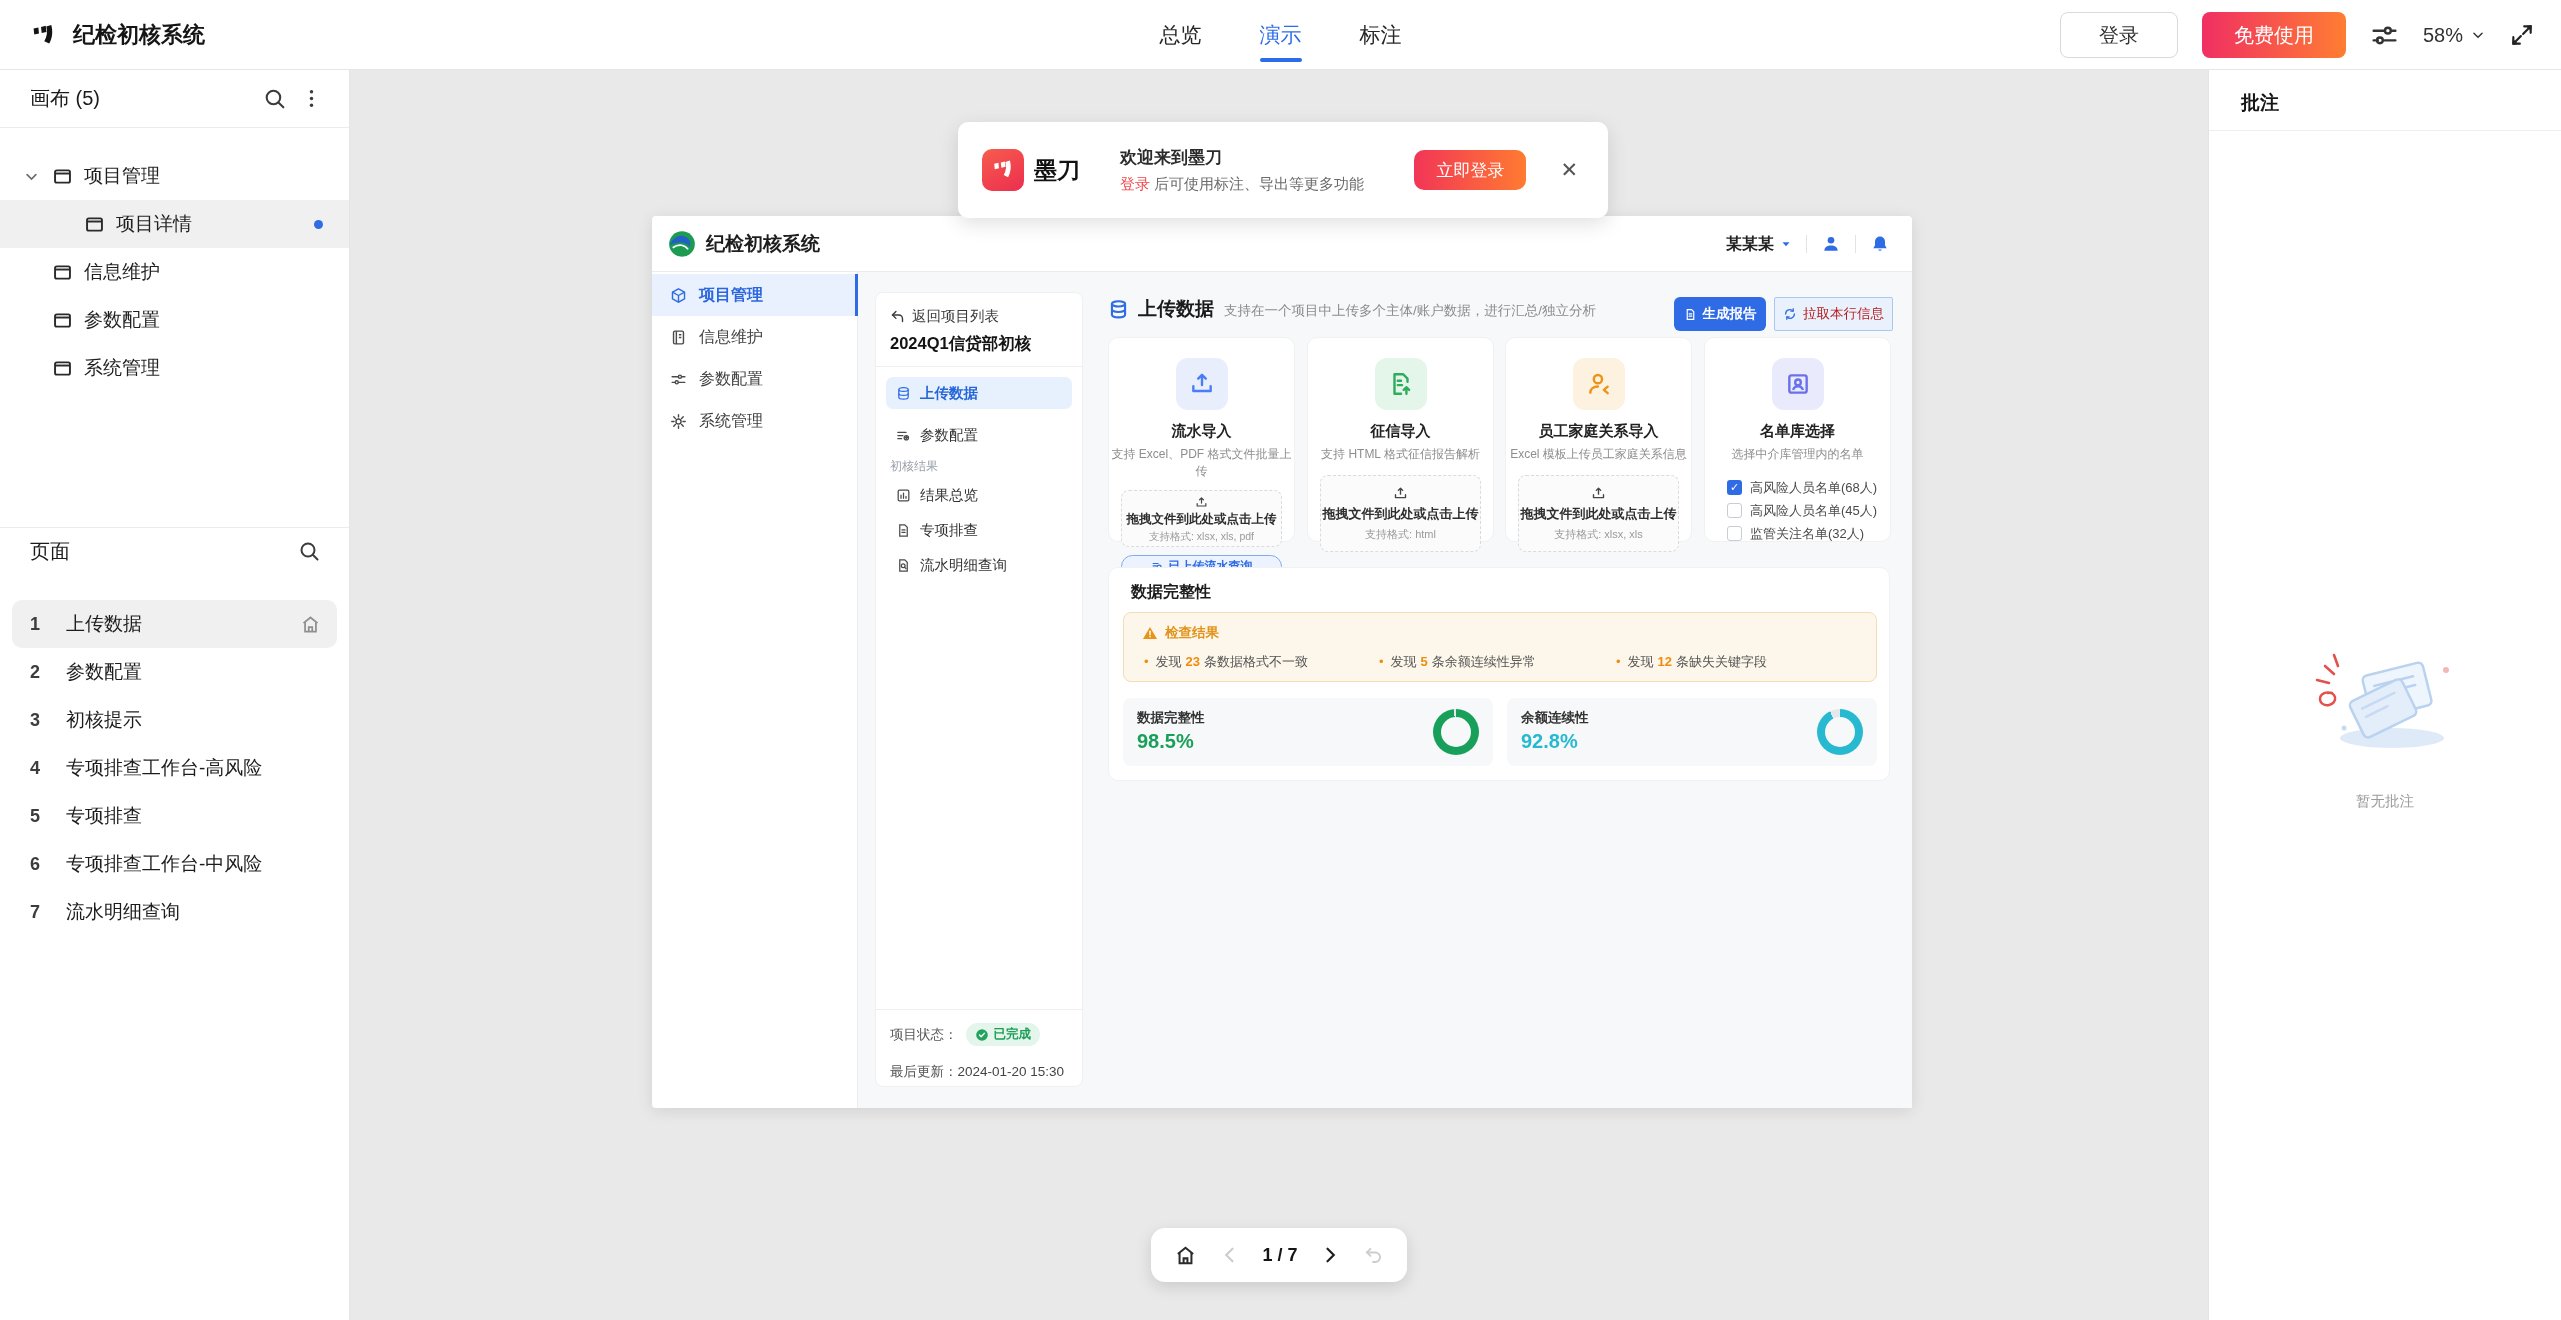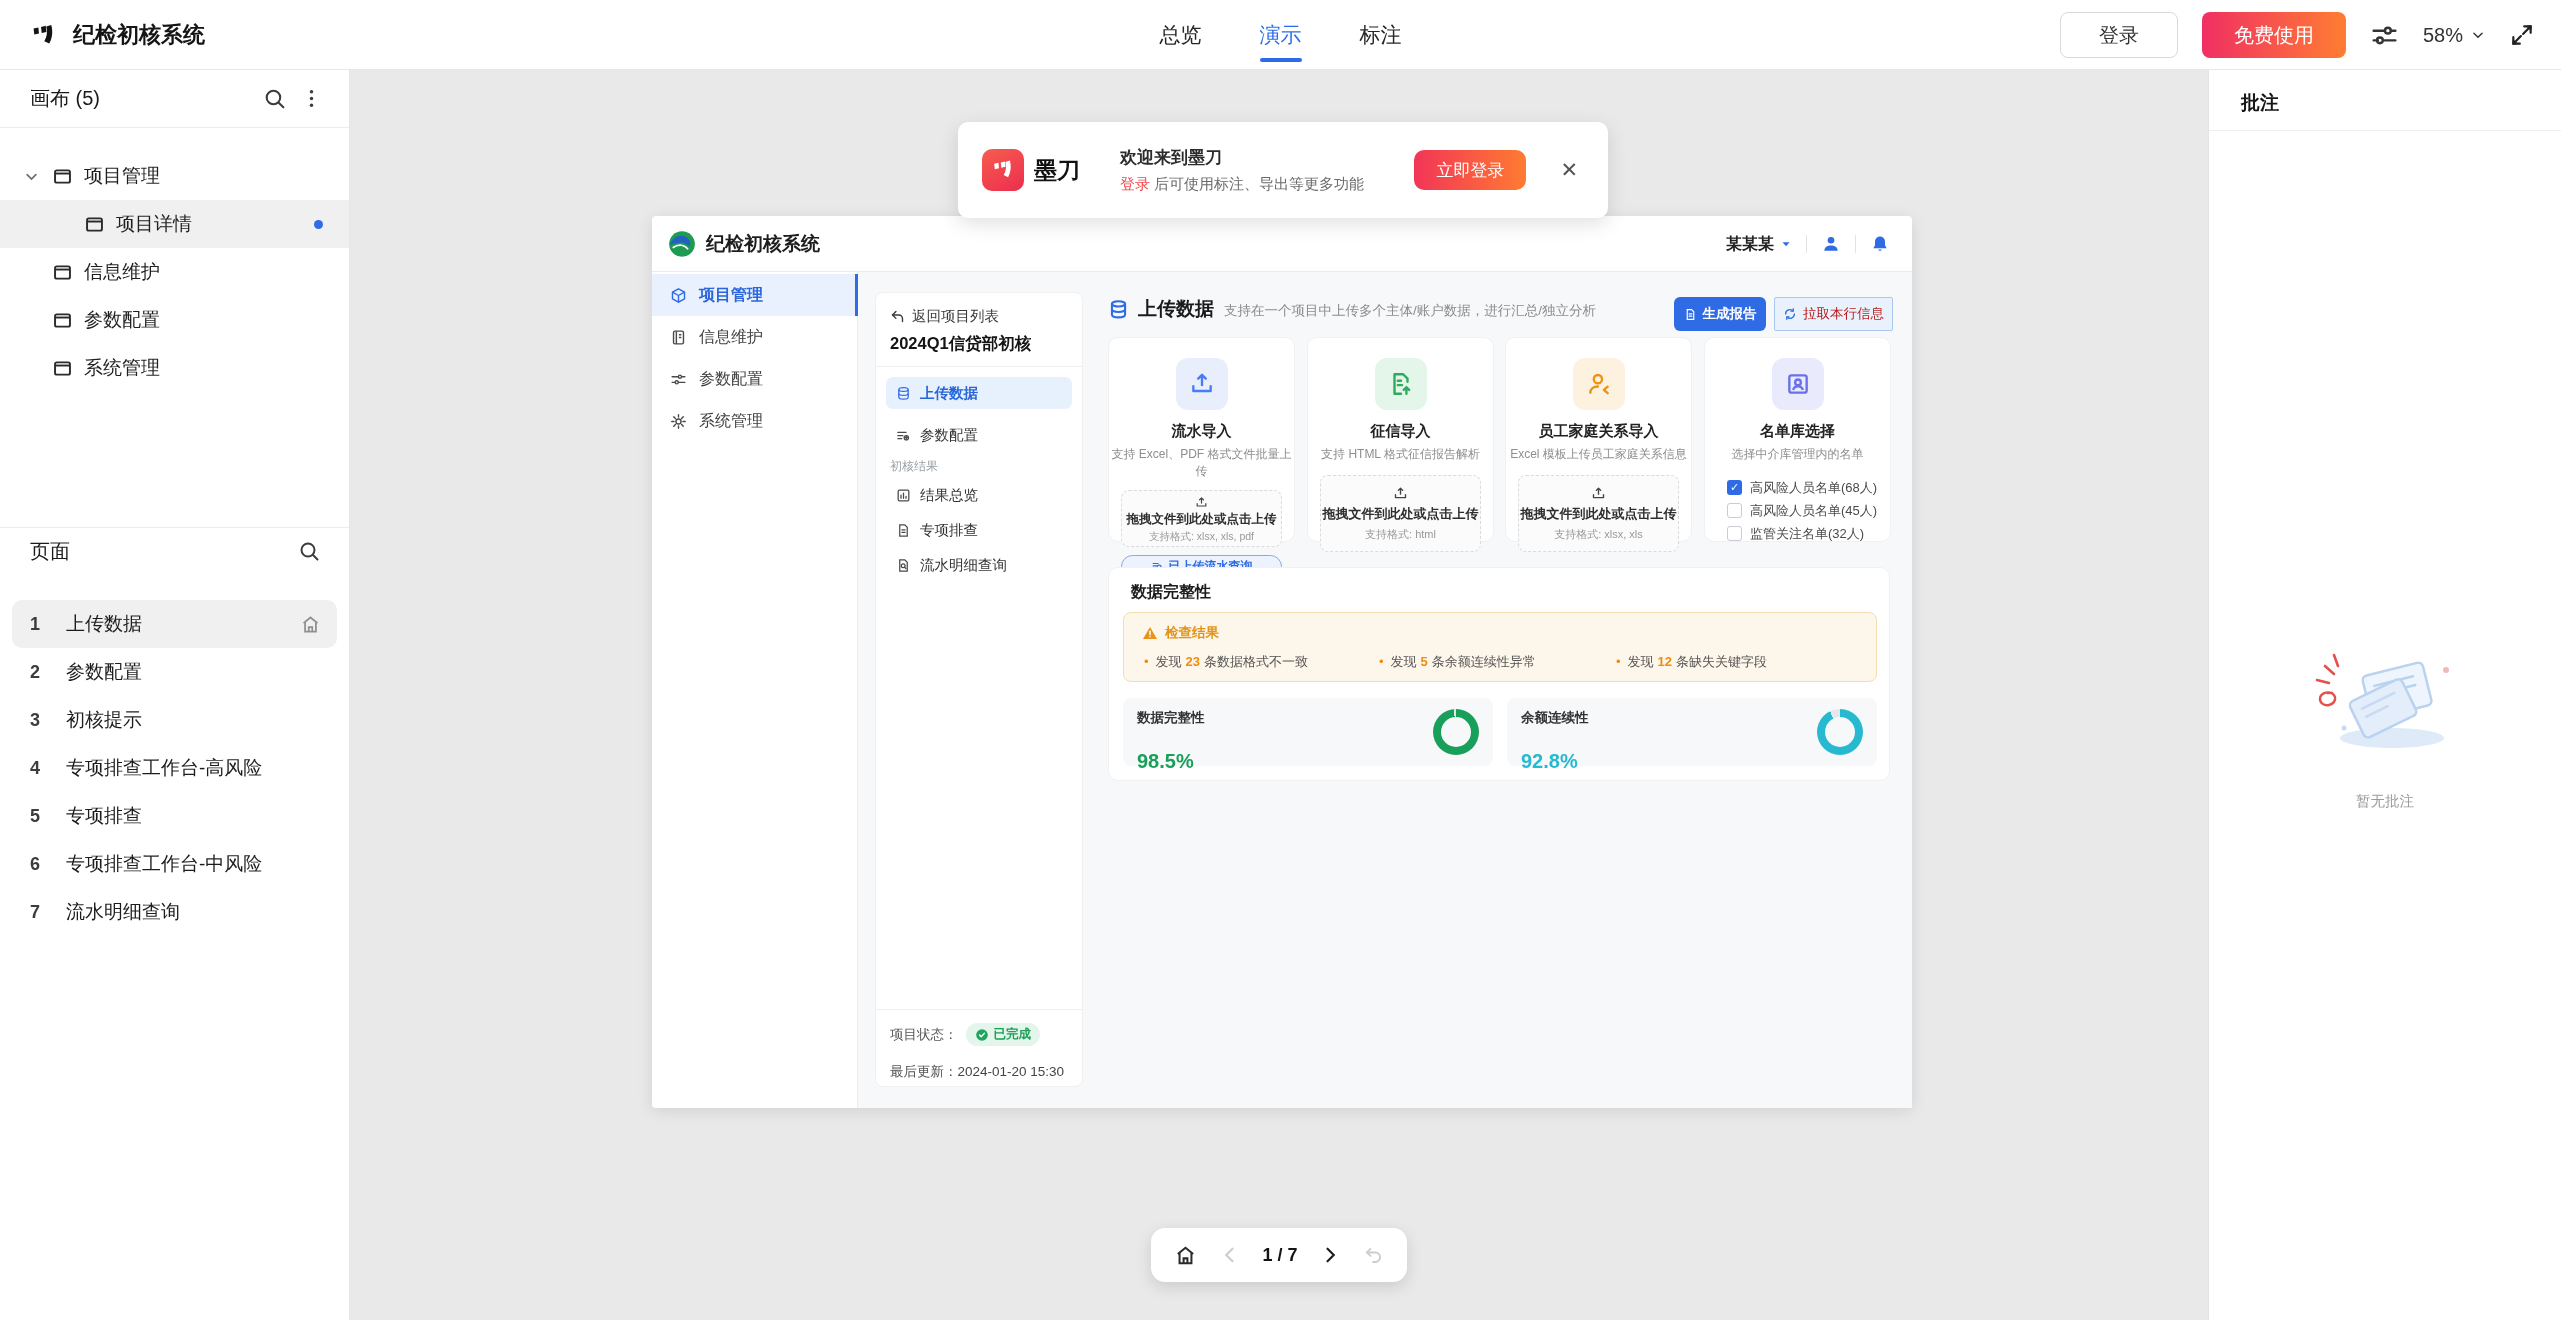--- a/index.html
+++ b/index.html
@@ -120,21 +120,21 @@
   #quality { position:absolute; left:456px; top:351px; width:782px; height:214px; background:#fff; border:1px solid #f0f1f3; border-radius:10px; }
   .q-title { position:absolute; left:22px; top:14px; font-size:16px; font-weight:700; color:#1c1c1c; }
   .warnbox { position:absolute; left:14px; top:44px; width:754px; height:70px; background:#fdf6ea; border:1px solid #f3ddb2; border-radius:8px; }
   .wb-head { position:absolute; left:18px; top:11px; display:flex; align-items:center; gap:7px; font-size:13.5px; font-weight:700; color:#e2931c; }
   .iss { position:absolute; top:40px; font-size:13px; color:#555; }
   .iss .dot { color:#ef8b0e; margin-right:7px; }
   .iss .cnt { color:#ef8b0e; font-weight:700; margin:0 4px; }
   .metrics { position:absolute; left:14px; top:130px; width:754px; height:68px; display:flex; gap:14px;justify-content:flex-end; }
   .metric { flex:1; background:#f7f8f9; border-radius:8px; position:relative; }
   .m-label { position:absolute; left:14px; top:11px; font-size:13.5px; font-weight:700; color:#333; }
-  .m-value { position:absolute; left:14px; top:32px; font-size:20px; font-weight:800;margin-top:20px; }
+  .m-value { position:absolute; left:14px; top:32px; font-size:20px; font-weight:800; }
   .ring { position:absolute; right:14px; top:11px; width:46px; height:46px; border-radius:50%; }
   .ring::after { content:""; position:absolute; inset:8px; border-radius:50%; background:#f7f8f9; }
 
   
   #pager { position:absolute; left:801px; top:1158px; width:256px; height:54px; background:#fff; border-radius:14px; box-shadow:0 5px 16px rgba(0,0,0,.13); display:flex; align-items:center; justify-content:space-evenly; }
   .pg-num { font-size:18px; font-weight:600; color:#141414; }
 
   
   #rsb { position:absolute; right:0; top:70px; width:353px; height:1250px; background:#fff; border-left:1px solid #e4e4e4; z-index:20; }
   .rsb-title { position:absolute; left:32px; top:20px; font-size:19px; font-weight:700; color:#161616; }

